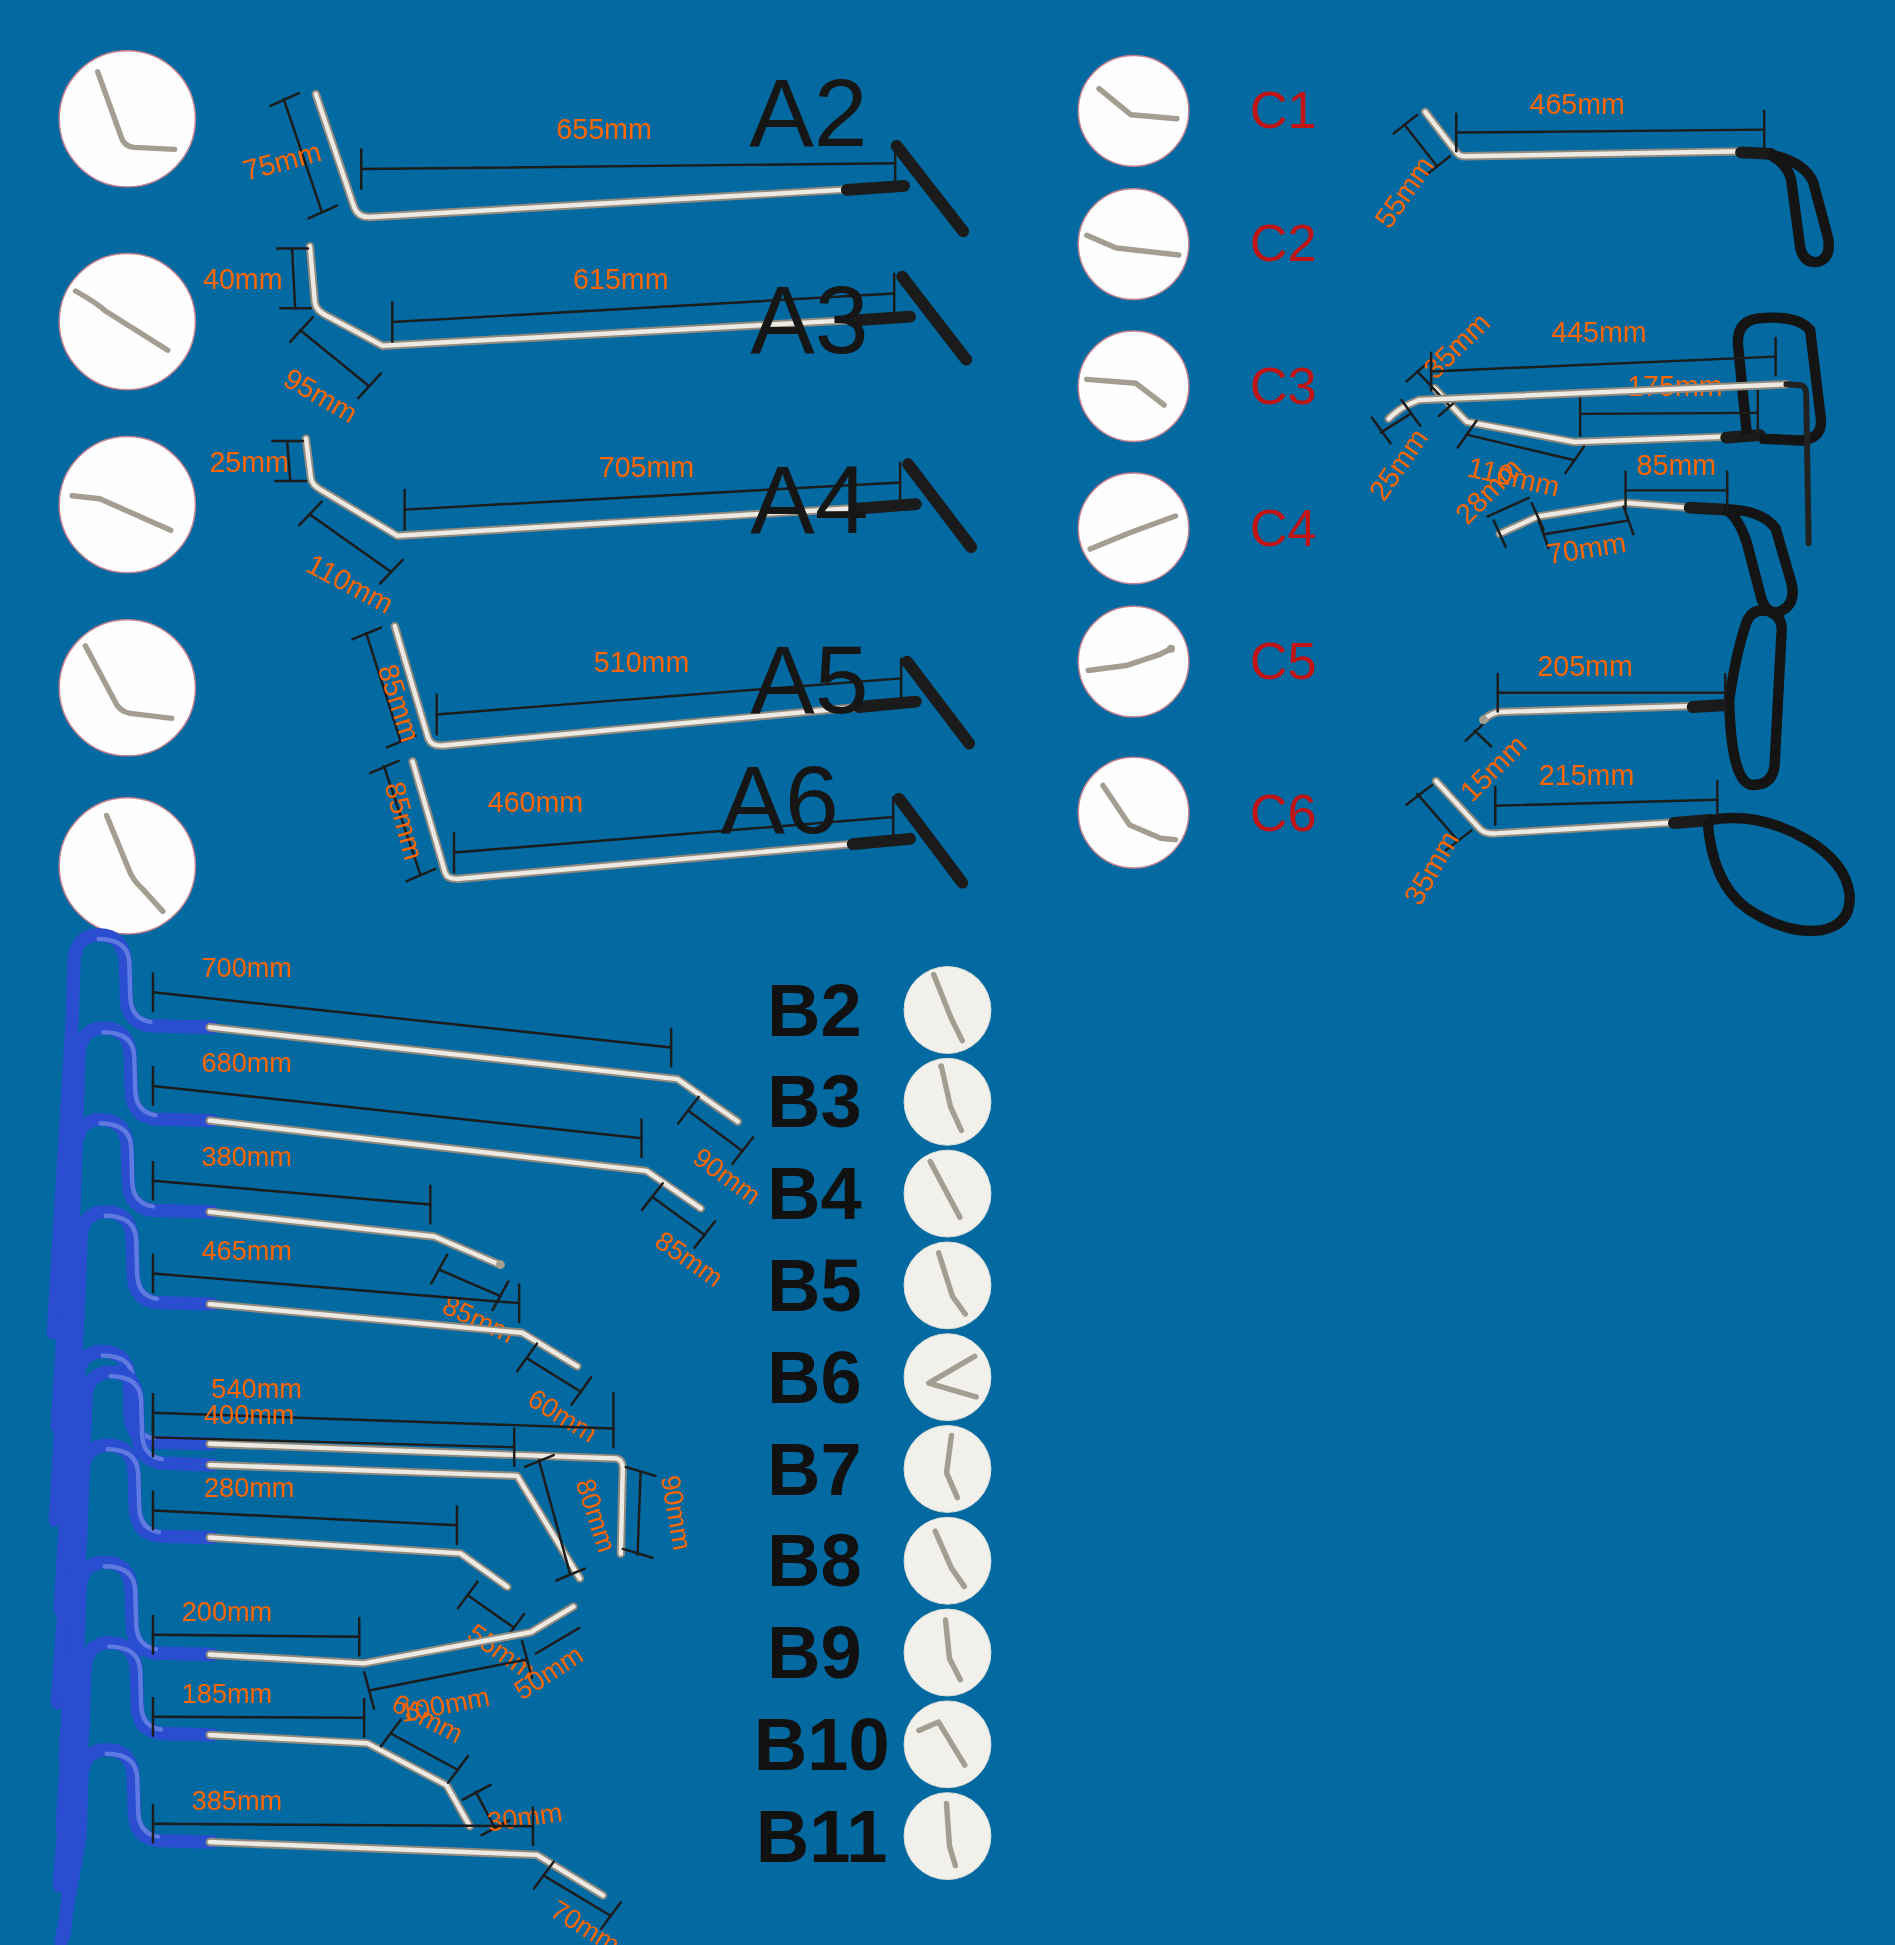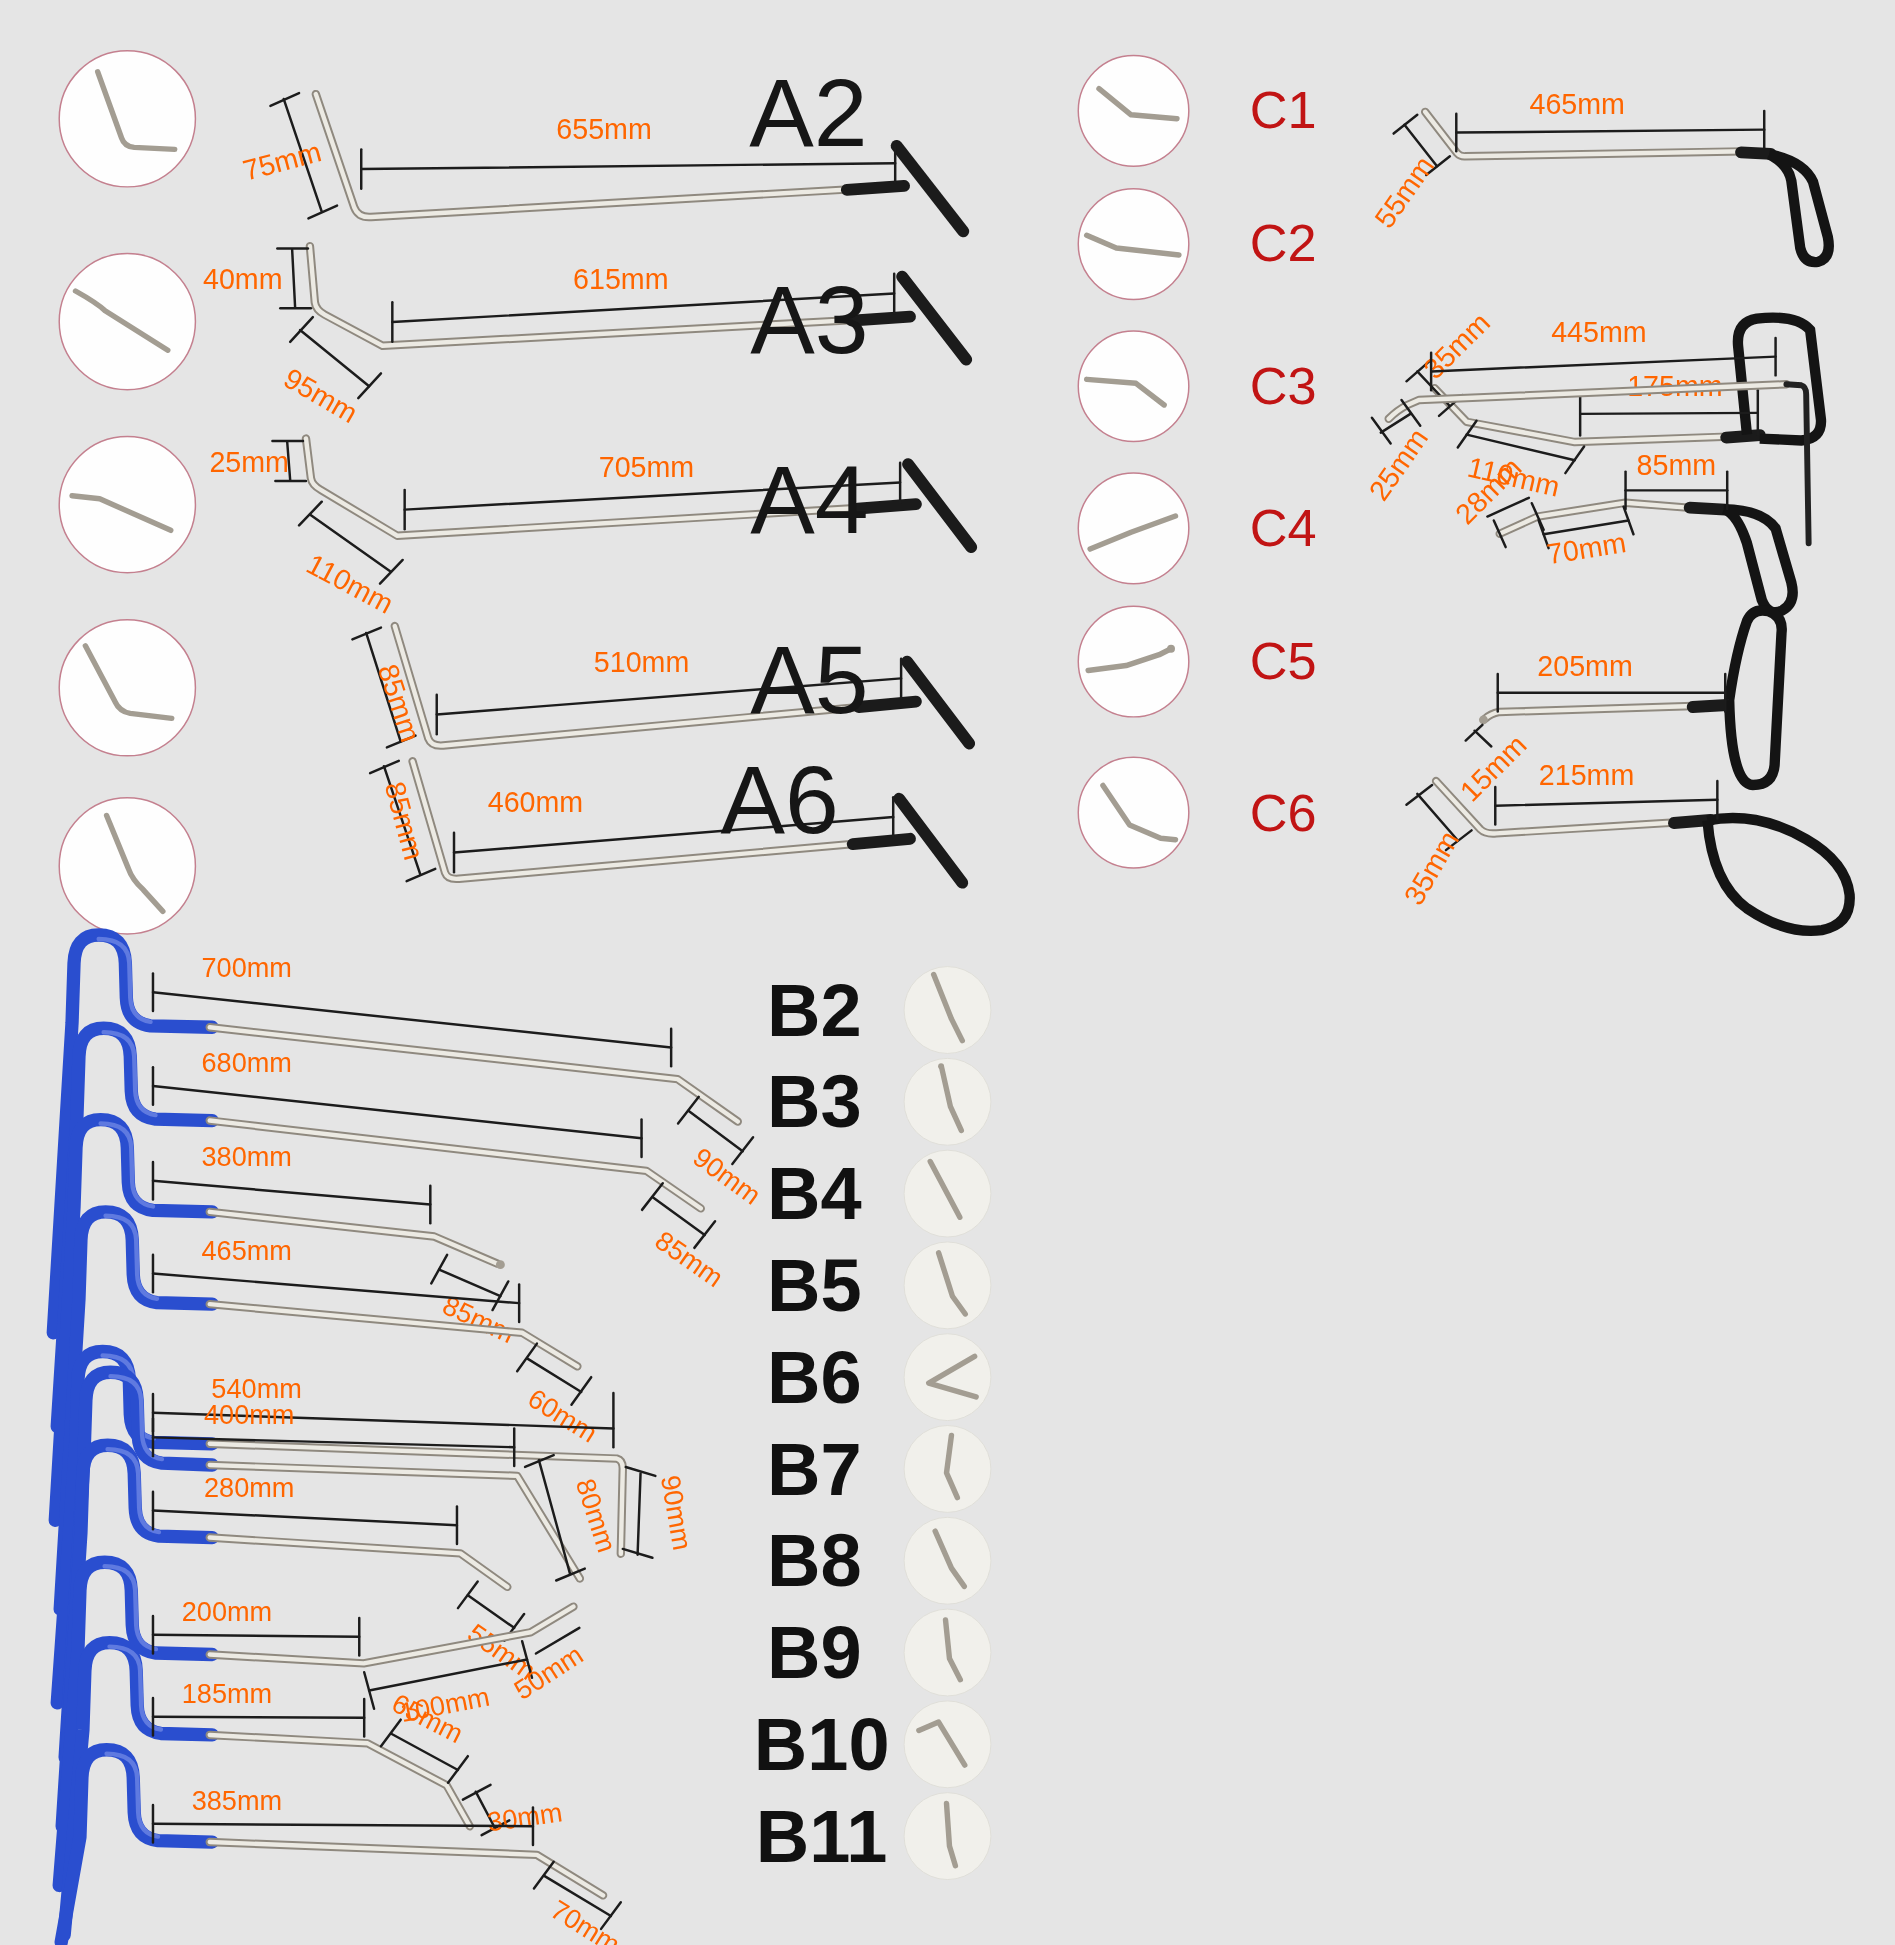--- a/index.html
+++ b/index.html
@@ -1,16 +1,16 @@
 <!DOCTYPE html>
 <html style="font-size:8px"><head>
 <meta charset="utf-8">
 <style>
   html,body{margin:0;padding:0;background:#ffffff;}
-  .canvas{position:relative;width:1895px;height:1946px;background:#e5e5e5;overflow:hidden;
+  .canvas{position:relative;width:1895px;height:1946px;background:#0369a1;overflow:hidden;
           font-family:"Liberation Sans", sans-serif;}
   svg{position:absolute;left:0;top:0;}
   text{font-family:"Liberation Sans", sans-serif;}
   .dim{font-size:58px;fill:#ff6600;text-anchor:middle;}
   .dimB{font-size:55px;fill:#ff6600;text-anchor:middle;}
   .lblA{font-size:196px;fill:#161616;text-anchor:middle;}
   .lblB{font-size:150px;font-weight:bold;fill:#111111;text-anchor:middle;}
   .lblC{font-size:106px;fill:#c11414;text-anchor:middle;}
   .rodD{fill:none;stroke:#8f897f;stroke-width:17;stroke-linecap:round;stroke-linejoin:round;}
   .rodL{fill:none;stroke:#eceae3;stroke-width:9;stroke-linecap:round;stroke-linejoin:round;}

